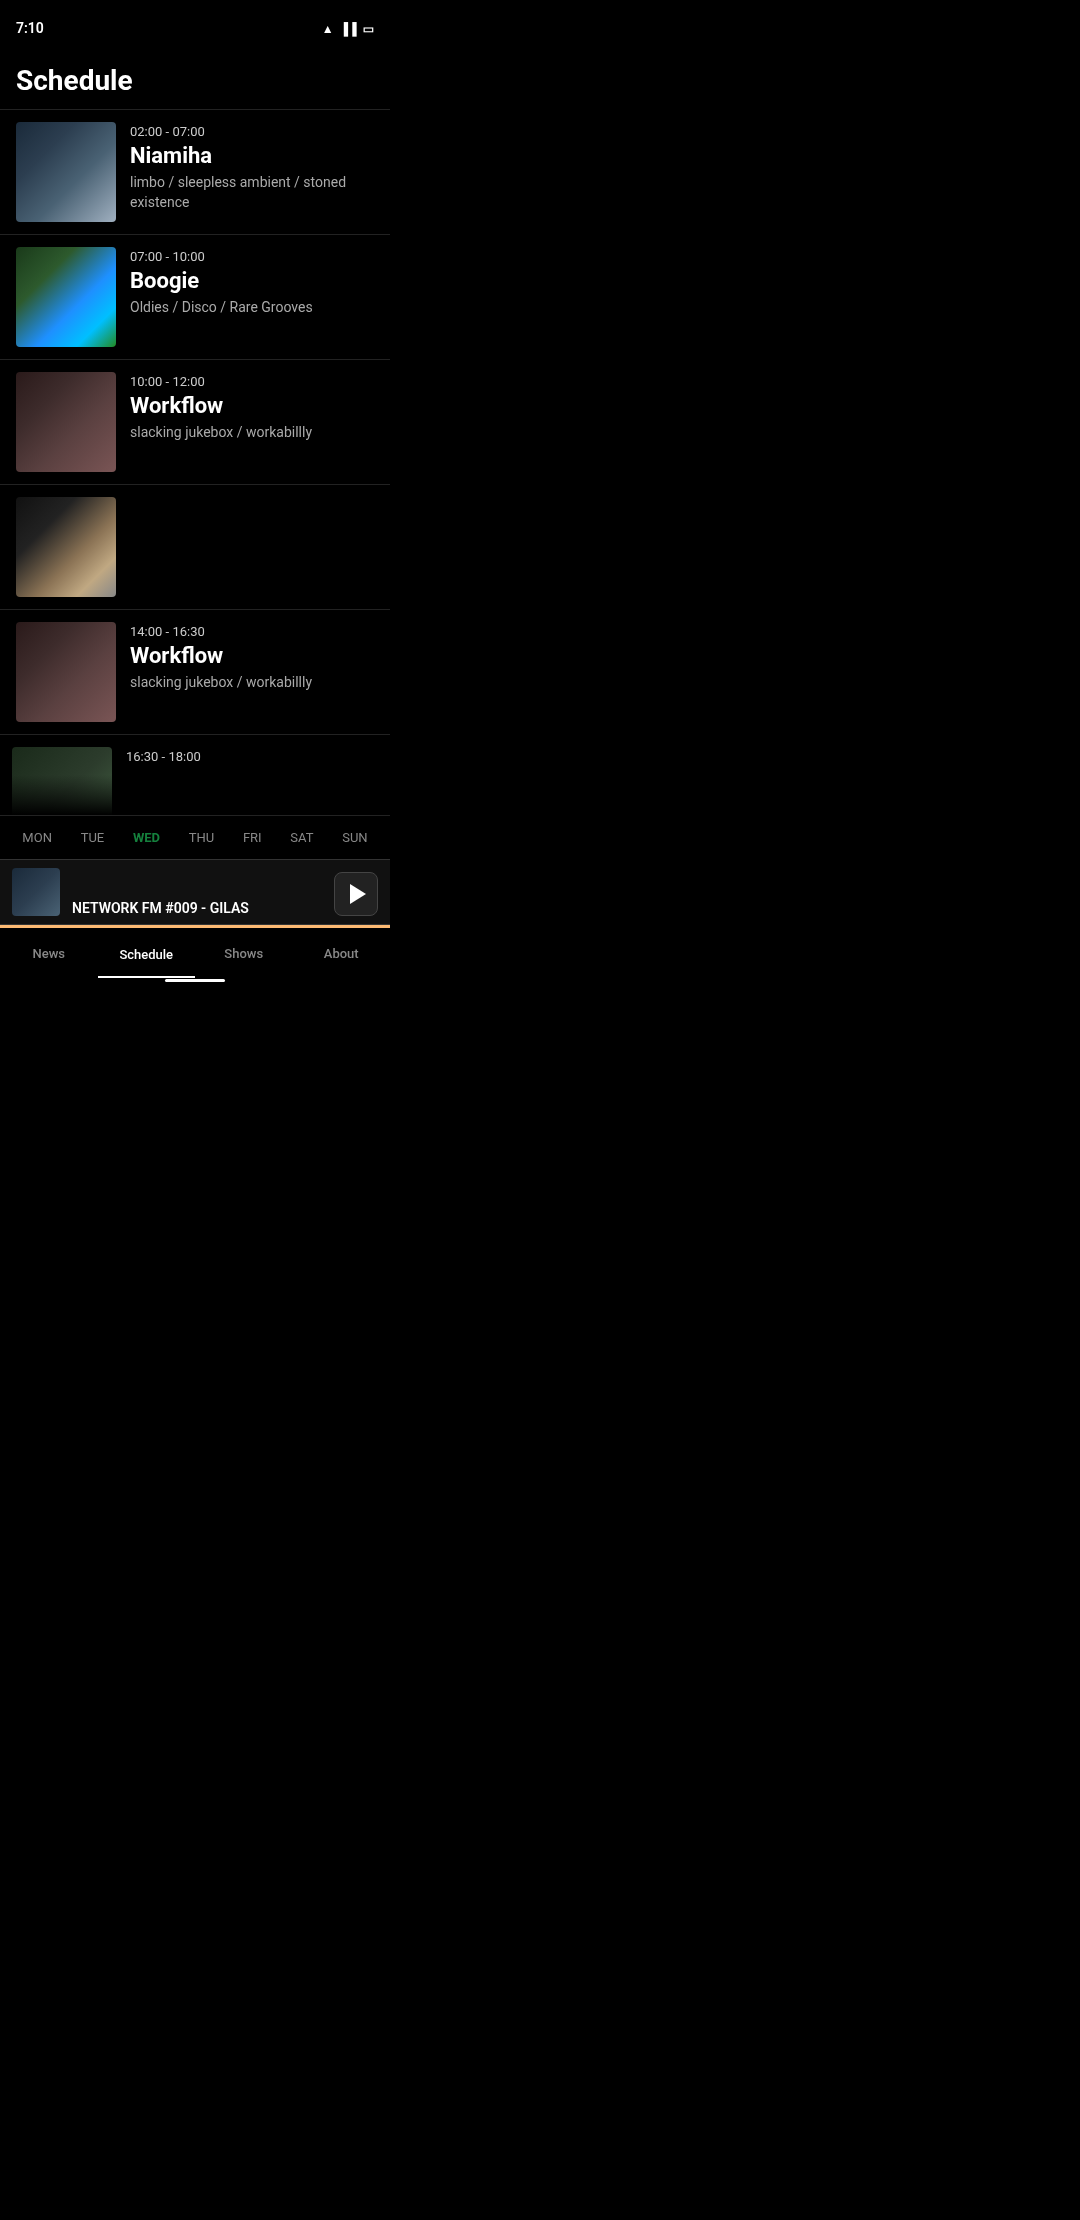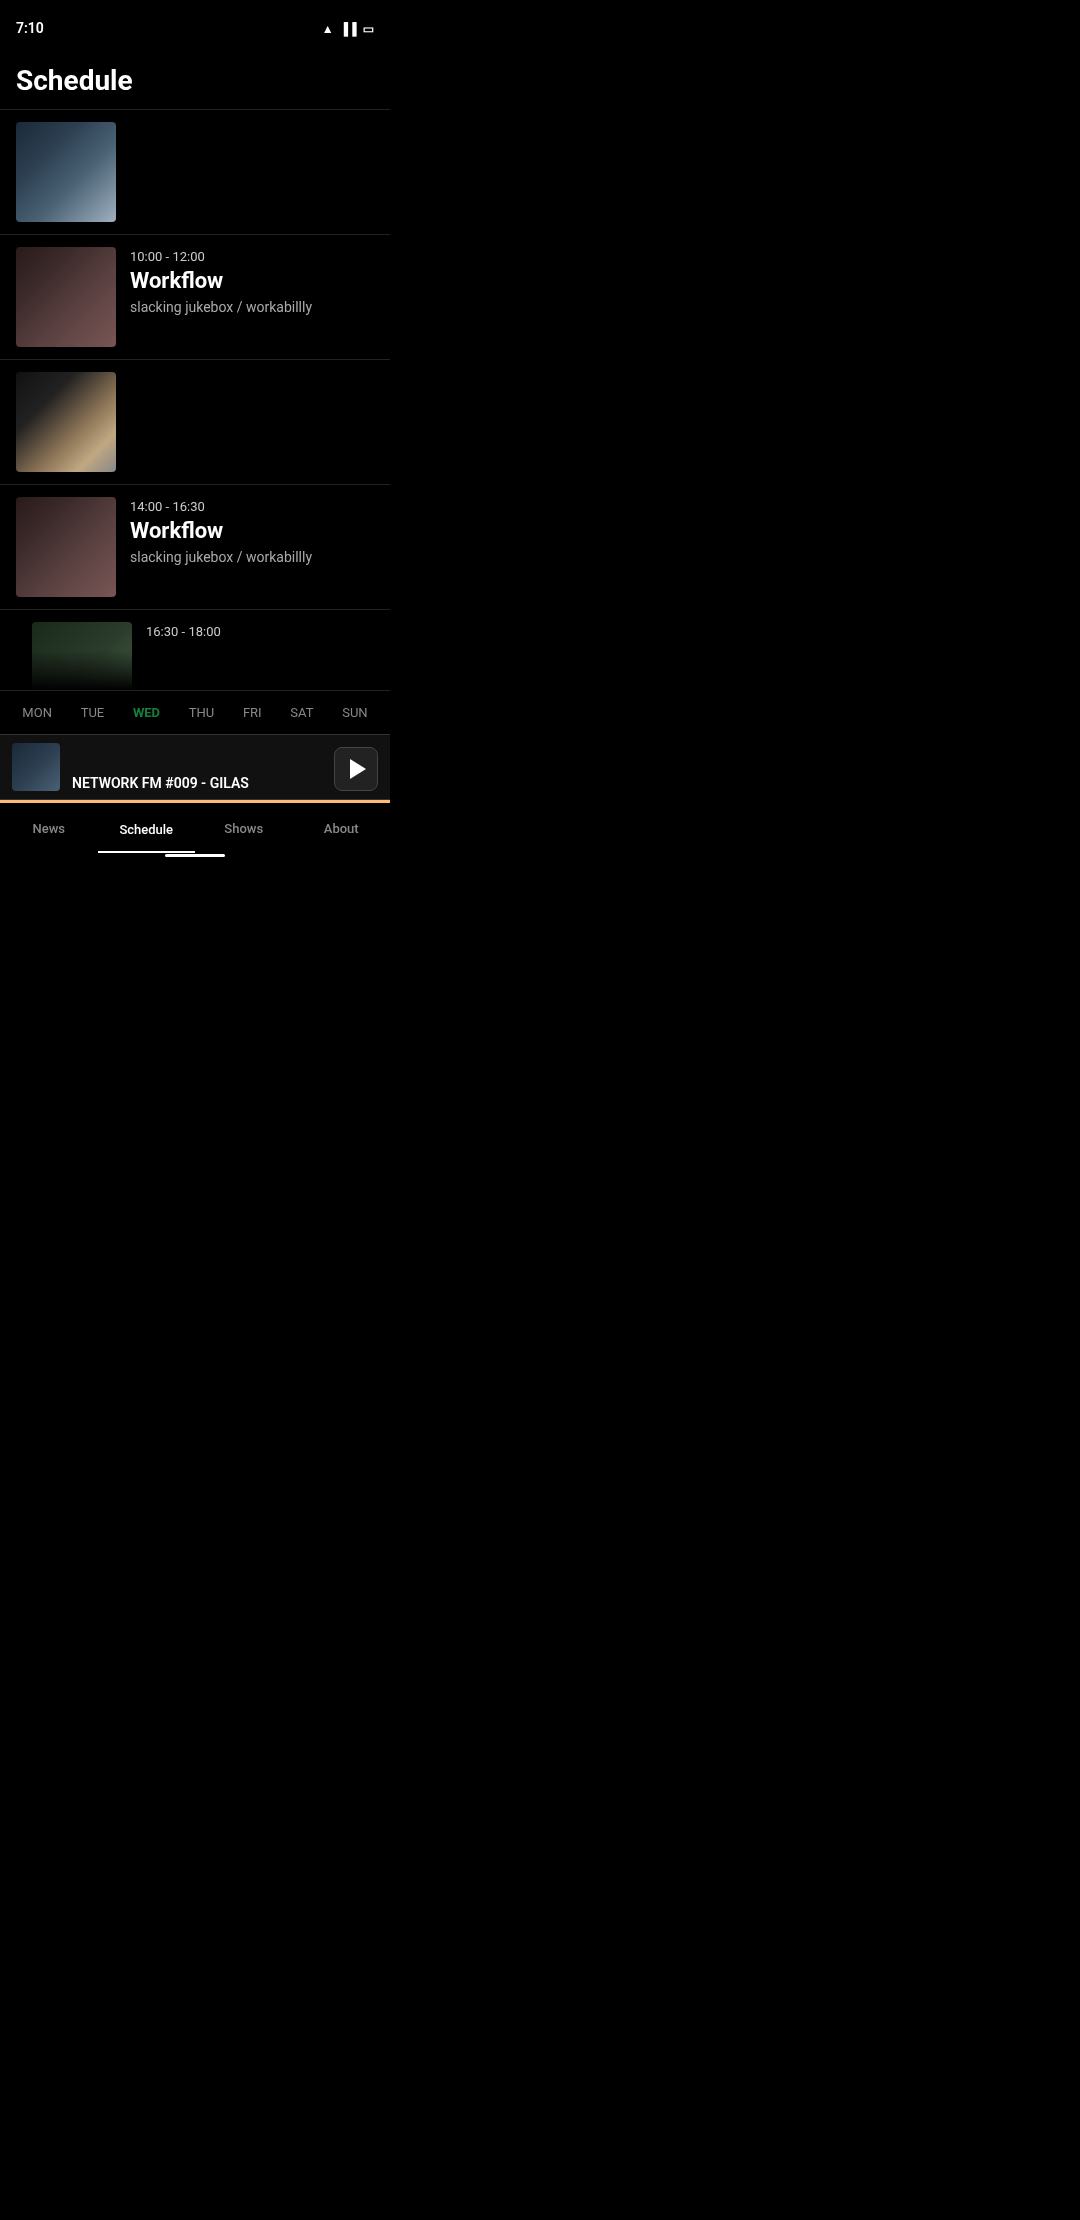--- a/index.html
+++ b/index.html
@@ -217,21 +217,21 @@
       background: #fff;
       width: 60px;
       border-radius: 2px;
       margin: 6px auto 0;
     }
 
     
     .schedule-item-partial {
       display: flex;
       align-items: flex-start;
-      padding: 12px 32px;
+      padding: 12px 12px;
       gap: 14px;
       overflow: hidden;
       max-height: 80px;
       position: relative;
     }
     .schedule-item-partial::after {
       content: '';
       position: absolute;
       bottom: 0;
       left: 0;
@@ -253,20 +253,33 @@
 </div>
 
 <div class="header">
   <h1>Schedule</h1>
 </div>
 
 <div class="schedule-list" id="schedule-list">
 
 <div class="schedule-item">
     <div class="item-thumbnail thumb-niamiha"></div>
+    <div class="item-content">
+      <span class="item-time">02:00 - 07:00</span>
+      <span class="item-title">Niamiha</span>
+      <span class="item-tags">limbo / sleepless ambient / stoned existence</span>
+    </div>
+  </div>
+    <div class="schedule-item">
+    <div class="item-thumbnail thumb-boogie"></div>
+    <div class="item-content">
+      <span class="item-time">07:00 - 10:00</span>
+      <span class="item-title">Boogie</span>
+      <span class="item-tags">Oldies / Disco / Rare Grooves</span>
+    </div>
   </div>
     <div class="schedule-item">
     <div class="item-thumbnail thumb-workflow"></div>
     <div class="item-content">
       <span class="item-time">10:00 - 12:00</span>
       <span class="item-title">Workflow</span>
       <span class="item-tags">slacking jukebox / workabillly</span>
     </div>
   </div>
     <div class="schedule-item">

